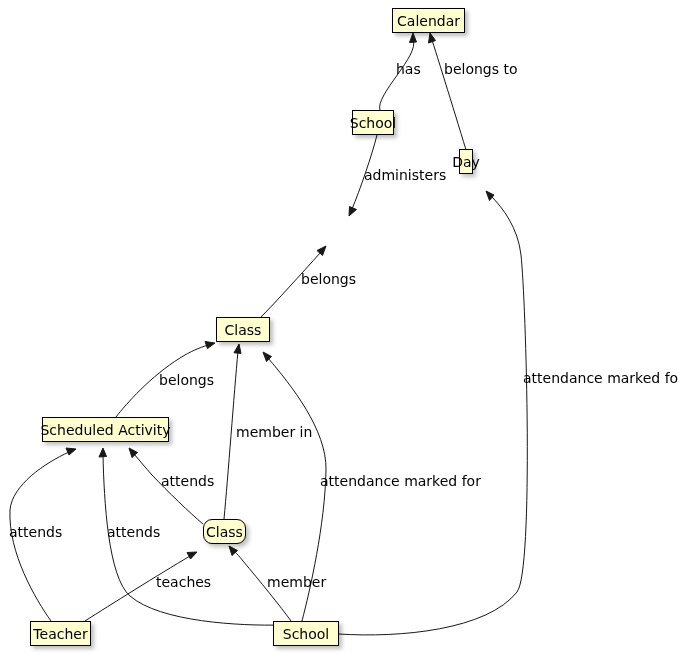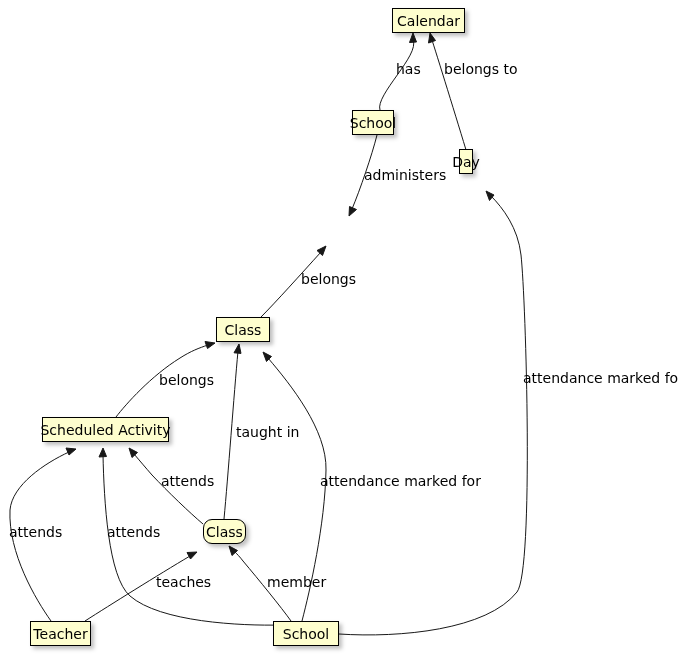--- a/index.html
+++ b/index.html
@@ -169,21 +169,21 @@
   <div class="edge-label" style="left:396px; top:62px;">has</div>
 
   <div class="edge-label" style="left:444px; top:62px;">belongs to</div>
 
   <div class="edge-label" style="left:364px; top:168px;text-align:center;">administers</div>
 
   <div class="edge-label" style="left:301px; top:272px;">belongs</div>
 
   <div class="edge-label" style="left:159px; top:373px;">belongs</div>
 
-  <div class="edge-label" style="left:236px; top:425px;">taught in</div>
+  <div class="edge-label" style="left:236px; top:425px;">member in</div>
 
   <div class="edge-label" style="left:320px; top:474px;">attendance marked for</div>
 
   <div class="edge-label" style="left:161px; top:474px;">attends</div>
 
   <div class="edge-label" style="left:9px; top:525px;">attends</div>
 
   <div class="edge-label" style="left:107px; top:525px;">attends</div>
 
   <div class="edge-label" style="left:156px; top:575px;">teaches</div>

